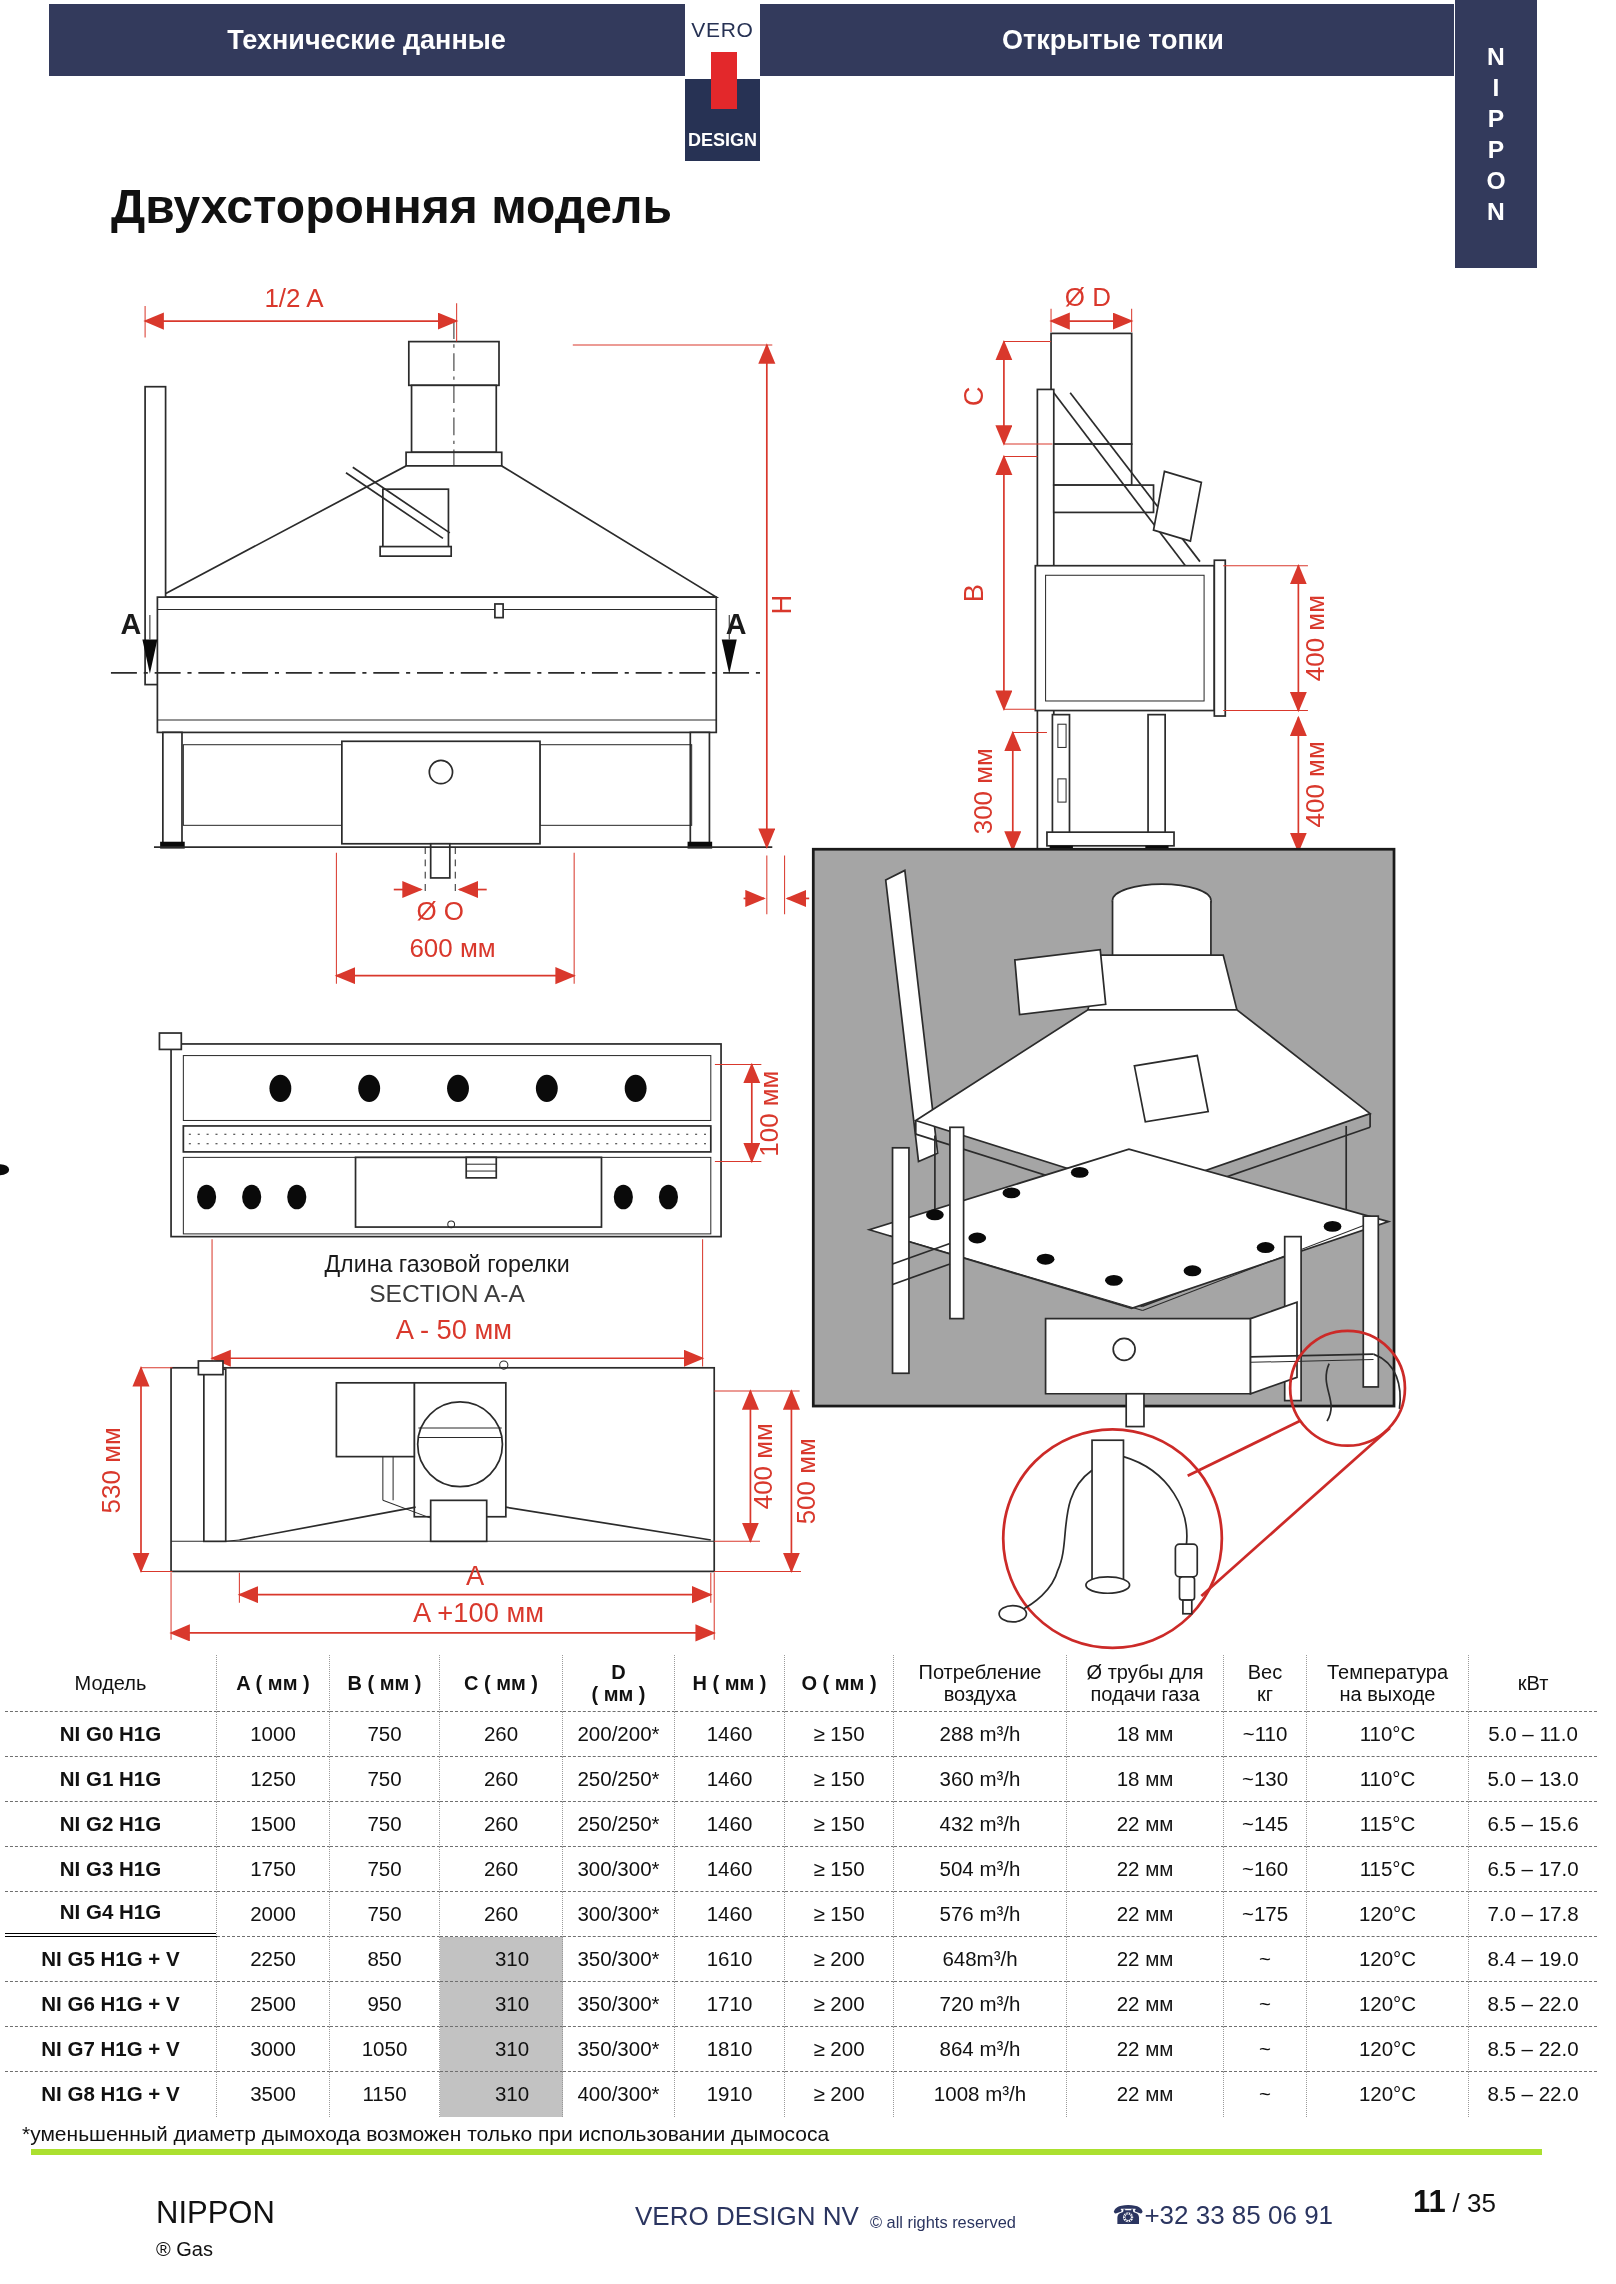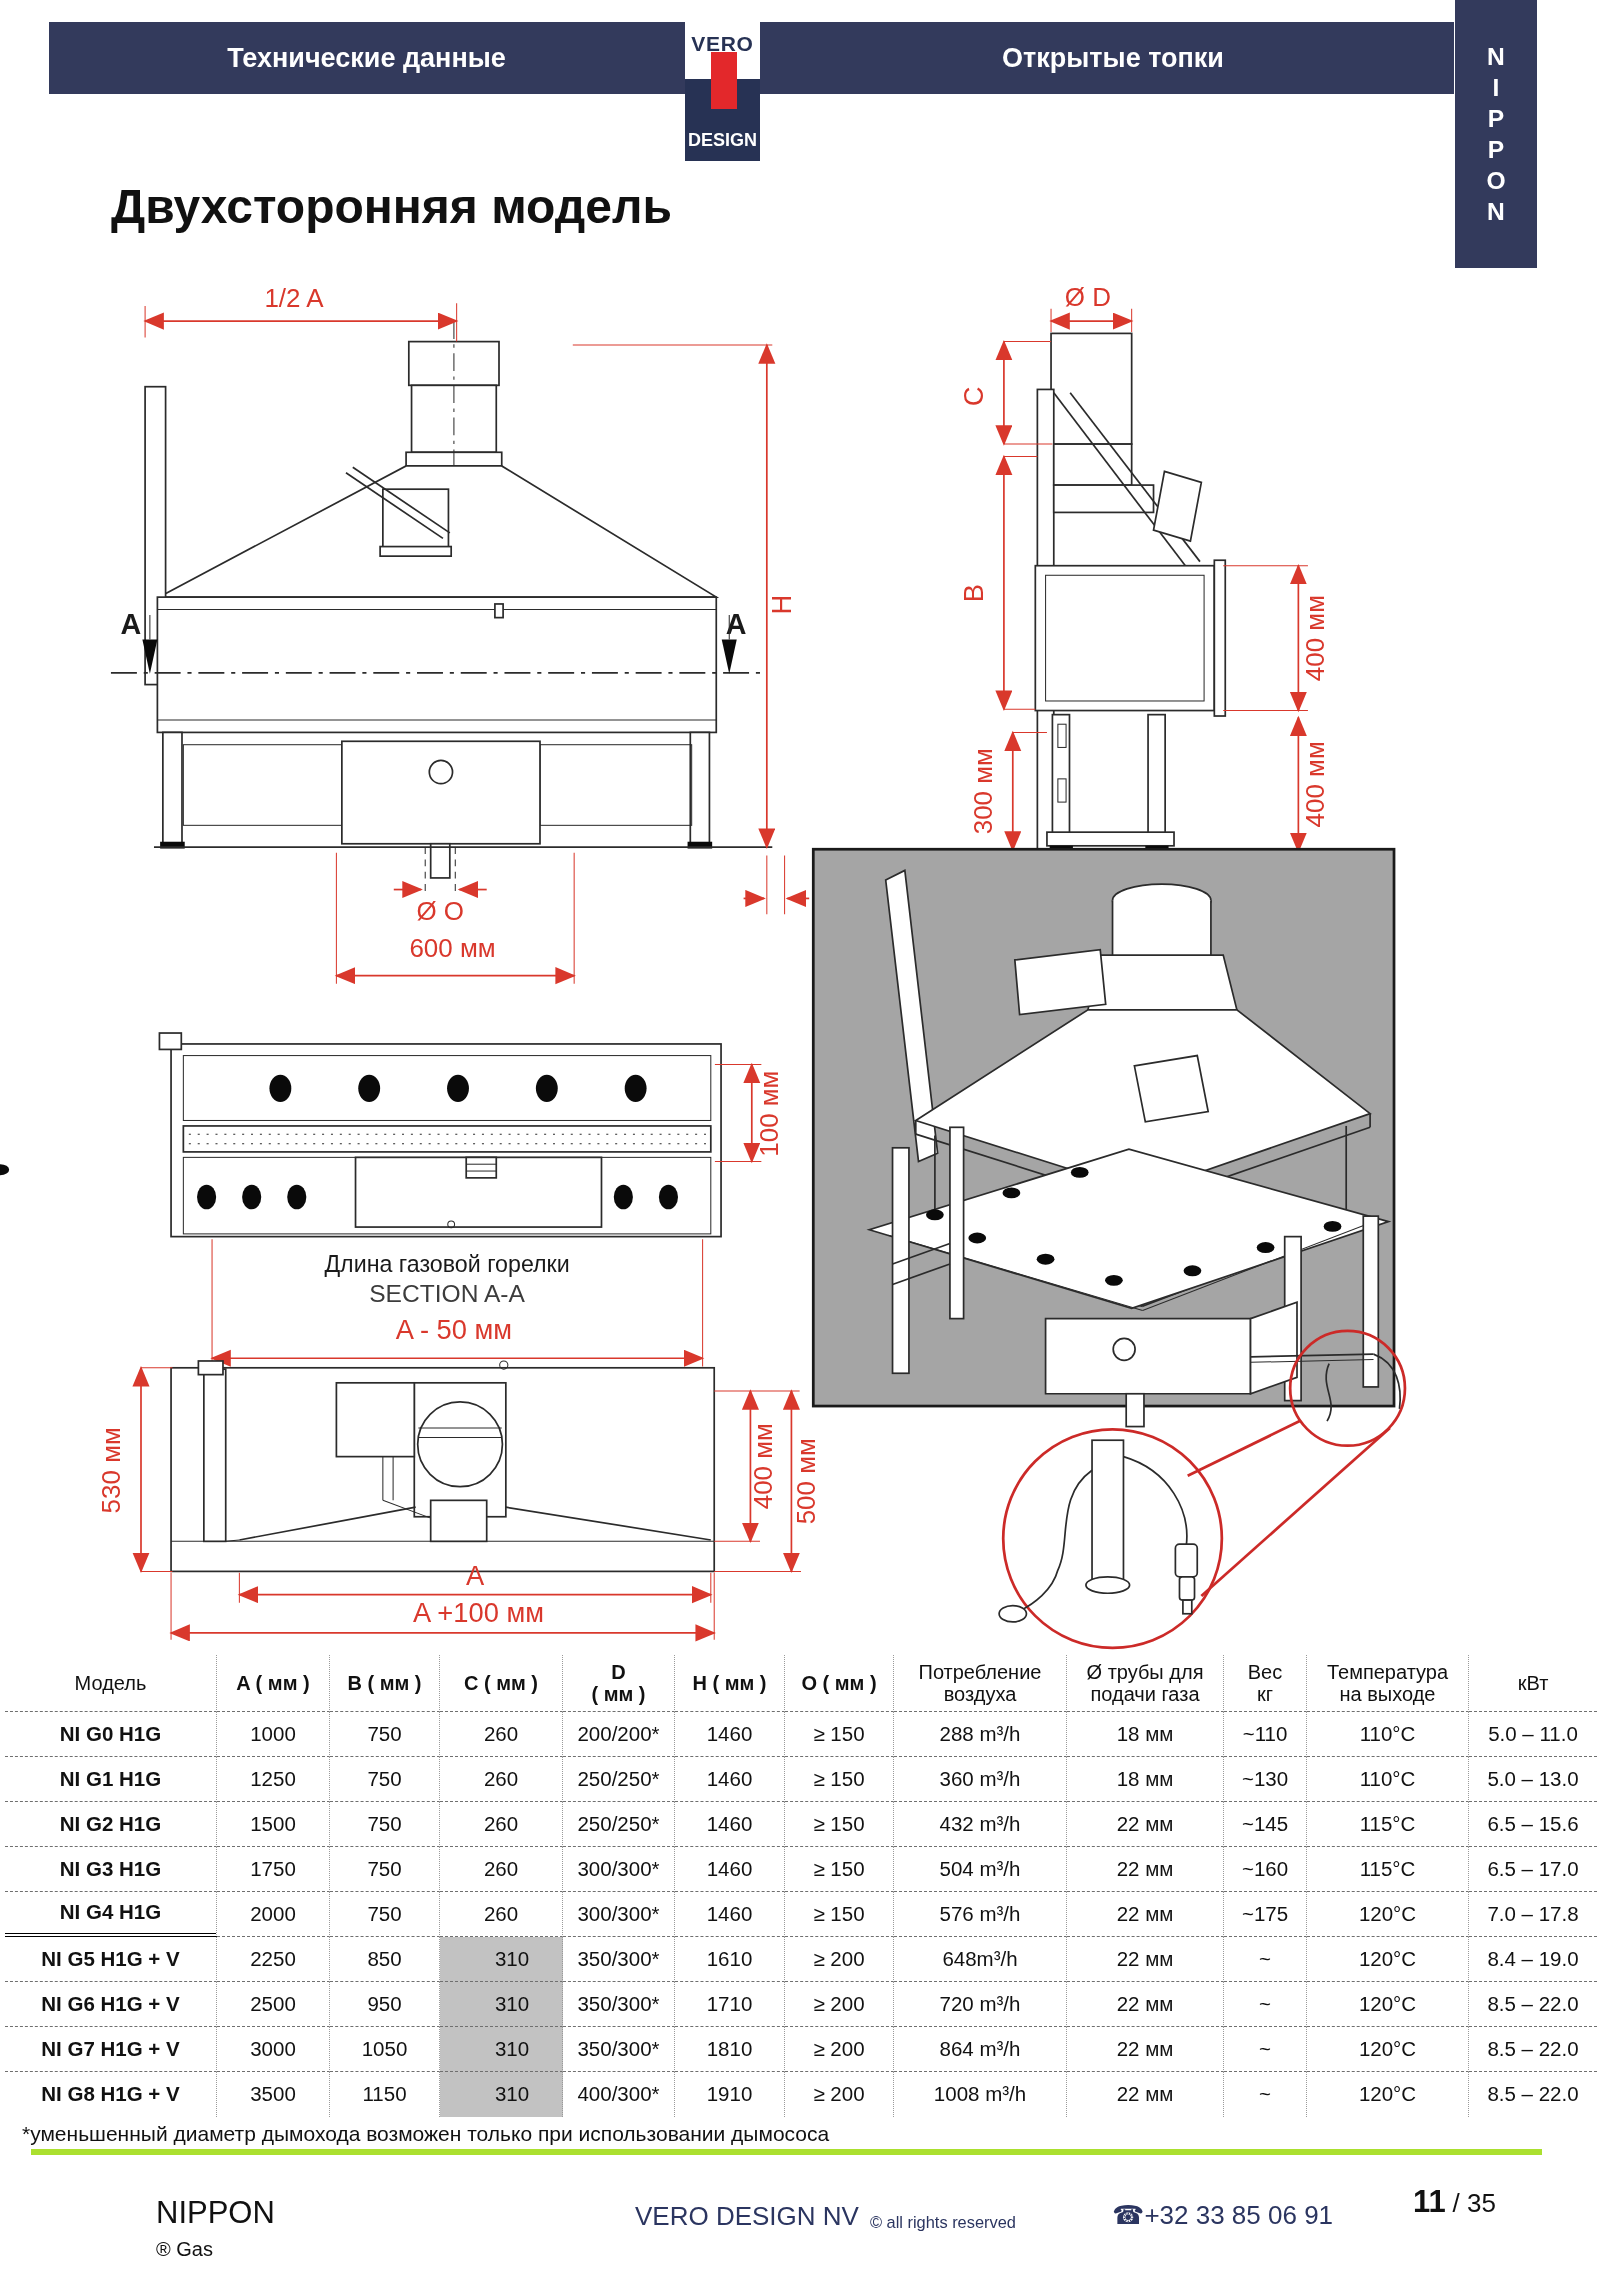--- a/index.html
+++ b/index.html
@@ -1,26 +1,26 @@
 <!DOCTYPE html>
 <html style="font-size:11px"><head>
 <meta charset="utf-8">
 <style>
   html,body{margin:0;padding:0;background:#e8e8e8;}
   #page{position:relative;width:1617px;height:2284px;background:#ffffff;
         font-family:"Liberation Sans",sans-serif;overflow:hidden;}
   
-  .hbar{position:absolute;left:49px;top:4.1px;width:1405px;height:72px;background:#333a5c;margin-top:18px;}
+  .hbar{position:absolute;left:49px;top:4.1px;width:1405px;height:72px;background:#333a5c;}
   .htxt{position:absolute;top:0;height:72px;display:flex;align-items:center;justify-content:center;
         color:#fff;font-size:27px;font-weight:700;}
   .htxt.left{left:0;width:635px;}
   .htxt.right{left:711px;width:694px;padding-left:6px;}
   .logo-top{position:absolute;left:685px;top:2.7px;width:75px;height:77px;background:#fff;
         display:flex;align-items:flex-start;justify-content:center;z-index:3;}
-  .logo-top span{color:#273254;font-weight:700;font-size:21px;margin-top:29px;letter-spacing:0.7px;}
+  .logo-top span{color:#273254;font-weight:400;font-size:21px;margin-top:15px;letter-spacing:0.7px;}
   .logo-bottom{position:absolute;left:685px;top:79px;width:75px;height:82px;background:#273254;
         display:flex;align-items:flex-end;justify-content:center;z-index:3;}
   .logo-bottom span{color:#fff;font-weight:700;font-size:18px;margin-bottom:9.6px;}
   .logo-red{position:absolute;left:711px;top:52px;width:26px;height:57px;background:#e3282b;z-index:4;}
   .nippon{position:absolute;left:1455px;top:0;width:82px;height:268px;background:#333a5c;z-index:2;
         display:flex;align-items:center;justify-content:center;}
   .nippon span{color:#fff;font-weight:700;font-size:24.6px;line-height:31px;white-space:pre-line;text-align:center;}
   
   .title{position:absolute;left:111px;top:179px;font-size:48px;font-weight:700;color:#111;}
   

